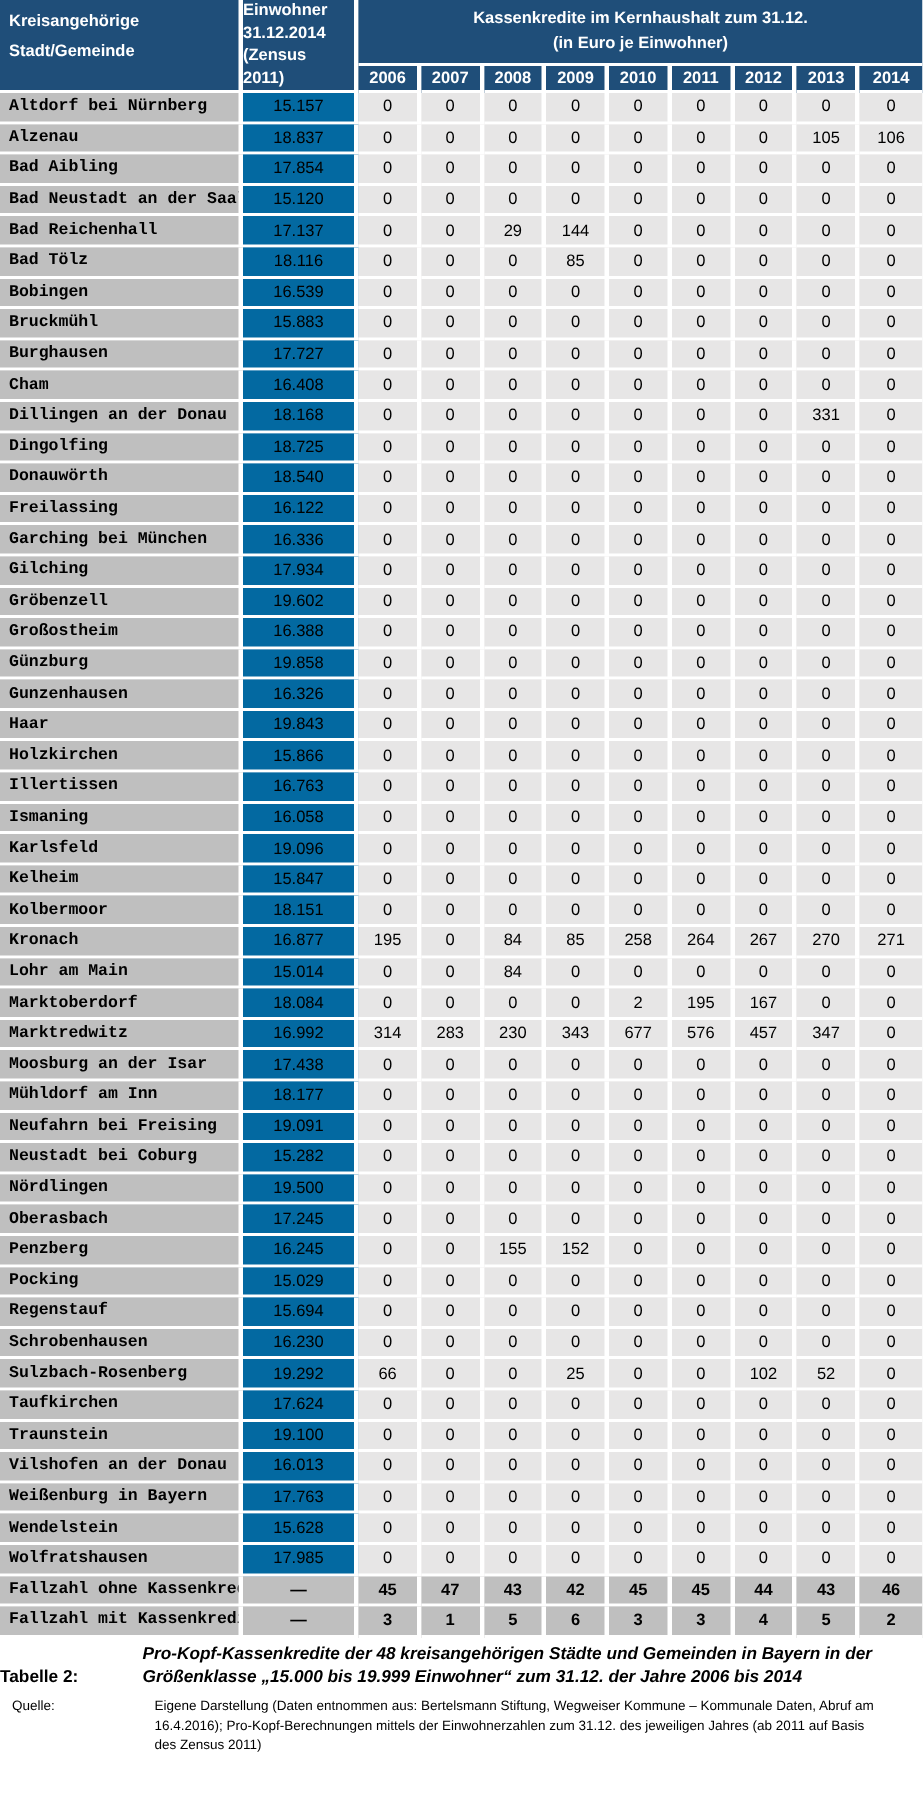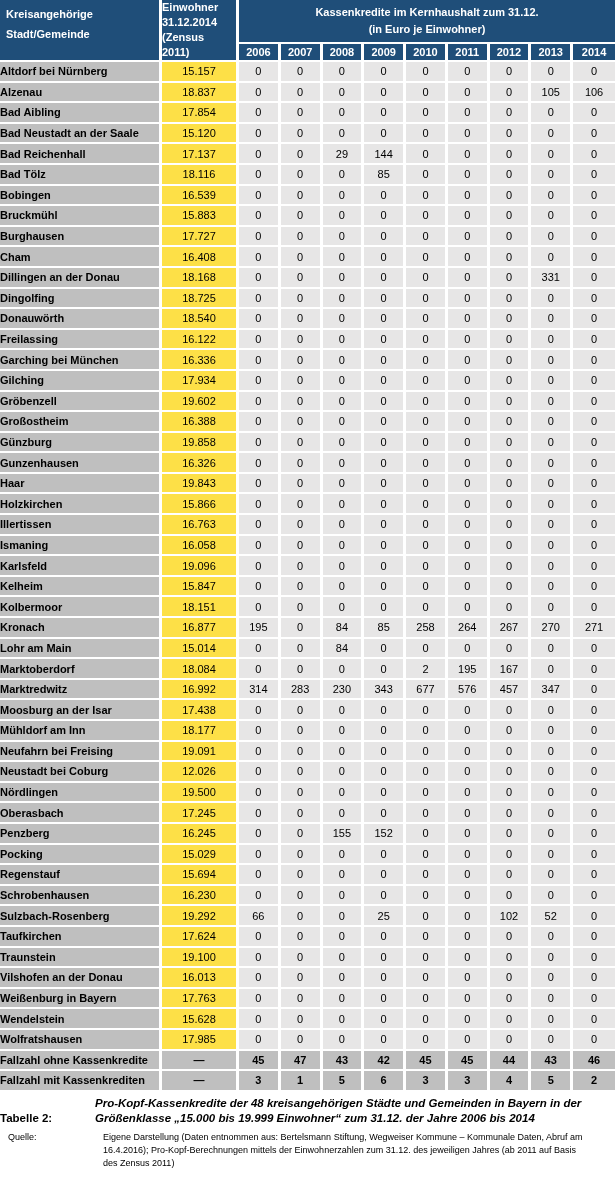--- a/index.html
+++ b/index.html
@@ -56,23 +56,25 @@
   tbody td {
     height: 20.6px;
     font-size: 11px;
     line-height: 18px;
     vertical-align: middle;
   }
   td.city-cell {
     background: #bfbfbf;
     font-weight: bold;
     text-align: left;
+    padding-left: 6px;
+    font-family: Liberation Mono, monospace;
   }
   td.pop-cell {
-    background: #fde047;
+    background: #0369a1;
     text-align: center;
   }
   td.value-cell {
     background: #e7e6e6;
     text-align: center;
   }
   tr.footer-row td { background: #bfbfbf; font-weight: bold; }
   .caption-block {
     display: flex;
     margin-top: 4px;
@@ -591,21 +593,21 @@
         <td class="value-cell">0</td>
         <td class="value-cell">0</td>
         <td class="value-cell">0</td>
         <td class="value-cell">0</td>
         <td class="value-cell">0</td>
         <td class="value-cell">0</td>
         <td class="value-cell">0</td>
       </tr>
       <tr class="data-row">
         <td class="city-cell">Neustadt bei Coburg</td>
-        <td class="pop-cell">12.026</td>
+        <td class="pop-cell">15.282</td>
         <td class="value-cell">0</td>
         <td class="value-cell">0</td>
         <td class="value-cell">0</td>
         <td class="value-cell">0</td>
         <td class="value-cell">0</td>
         <td class="value-cell">0</td>
         <td class="value-cell">0</td>
         <td class="value-cell">0</td>
         <td class="value-cell">0</td>
       </tr>

